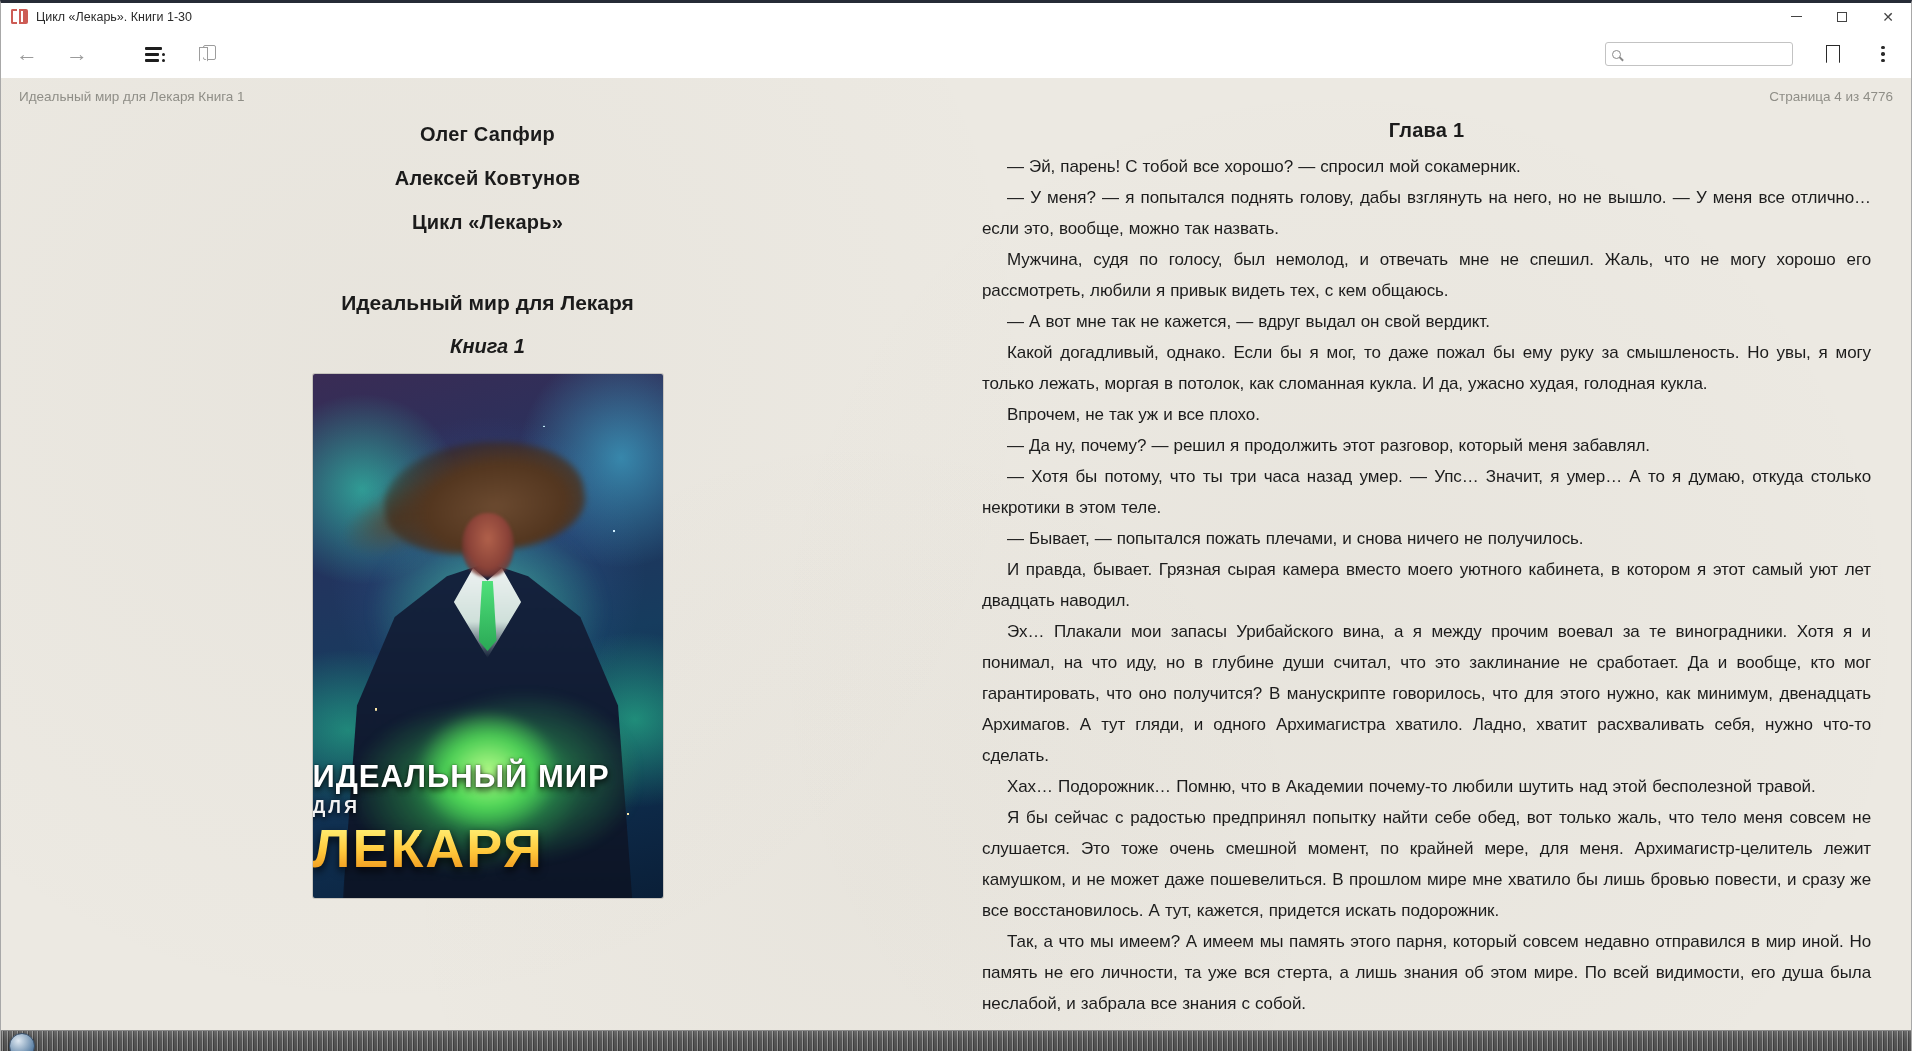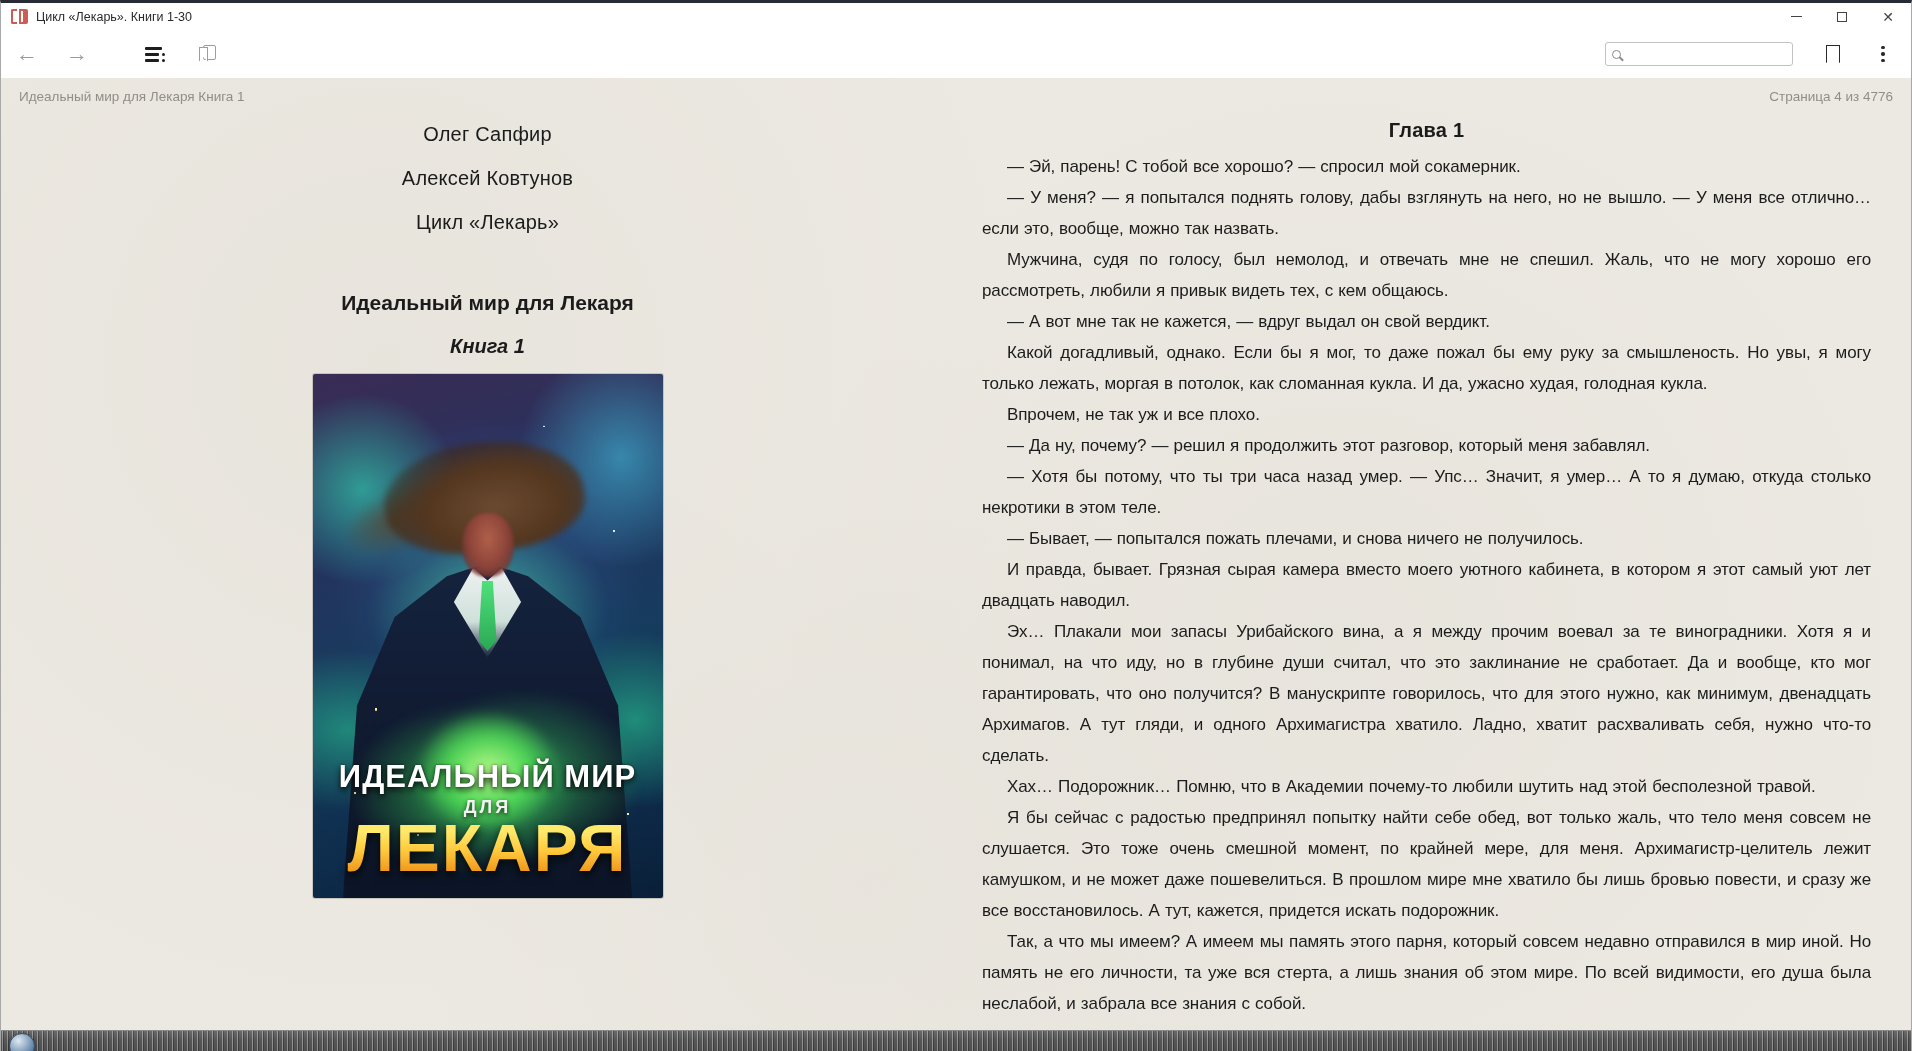--- a/index.html
+++ b/index.html
@@ -72,21 +72,21 @@
       #ece9e2;
       position:relative; overflow:hidden; padding:0 18px; }
   .page-header { display:flex; justify-content:space-between; padding-top:11px; height:32px; }
   .ph-text { font-size:13.5px; color:#8f8e87; }
 
   .pages { display:flex; height:calc(100% - 32px); }
   .page { width:50%; }
 
   
   .page-left { display:flex; flex-direction:column; align-items:center; padding-top:13px; }
-  .author-line { font-size:20px; font-weight:normal; color:#1b1b1b; line-height:22px; margin-bottom:22px;
+  .author-line { font-size:20px; font-weight:bold; color:#1b1b1b; line-height:22px; margin-bottom:22px;
       letter-spacing:0.2px; }
   .book-title { font-size:21px; font-weight:bold; color:#1b1b1b; margin-top:36px; margin-bottom:20px; }
   .book-number { font-size:20px; font-weight:bold; font-style:italic; color:#1b1b1b; }
 
   
   .cover { width:350px; height:524px; margin-top:16px; position:relative; overflow:hidden;
       border-radius:2px; box-shadow:0 0 0 1px rgba(0,0,0,0.15);
       background:
         radial-gradient(ellipse 40% 26% at 14% 22%, rgba(52,226,186,0.60), transparent 70%),
         radial-gradient(ellipse 42% 30% at 88% 16%, rgba(70,205,235,0.55), transparent 70%),
@@ -123,26 +123,26 @@
         radial-gradient(ellipse 55% 55% at 62% 52%, rgba(60,220,100,0.6), transparent 72%);
       filter:blur(4px); }
   .cv-sparks { position:absolute; inset:0;
       background:
         radial-gradient(circle 2px at 18% 64%, #ffe9a8 60%, transparent 70%),
         radial-gradient(circle 2px at 12% 80%, #ffd27a 60%, transparent 70%),
         radial-gradient(circle 1.5px at 30% 88%, #ffefc0 60%, transparent 70%),
         radial-gradient(circle 2px at 86% 30%, #cfeefe 60%, transparent 70%),
         radial-gradient(circle 1.5px at 66% 10%, #bfeaf6 60%, transparent 70%),
         radial-gradient(circle 2px at 90% 84%, #ffe9a8 60%, transparent 70%); }
-  .cv-text { position:absolute; left:0; right:0; bottom:22px; text-align:center; }
+  .cv-text { position:absolute; left:0; right:0; bottom:22px; text-align:left; }
   .cv-line1 { font-size:31px; font-weight:bold; color:#ffffff; letter-spacing:1px; line-height:34px;
       text-shadow:0 3px 6px rgba(0,0,0,0.85), 0 0 2px rgba(0,0,0,0.6); }
   .cv-line2 { font-size:18px; font-weight:bold; color:#f2f2f2; letter-spacing:3px; line-height:26px;
       text-shadow:0 2px 5px rgba(0,0,0,0.85); }
-  .cv-line3 { font-size:66px; font-weight:bold; letter-spacing:2px; line-height:56px;
+  .cv-line3 { font-size:54px; font-weight:bold; letter-spacing:2px; line-height:56px;
       background:linear-gradient(180deg,#ffe96a 20%, #ffc93c 55%, #f09a1f 90%);
       -webkit-background-clip:text; background-clip:text; color:transparent;
       filter:drop-shadow(0 4px 4px rgba(0,0,0,0.8)); }
 
   
   .page-right { padding:9px 22px 0 26px; }
   .chapter-title { font-size:20px; font-weight:bold; color:#1b1b1b; text-align:center; margin-bottom:9px;
       letter-spacing:0.2px; }
   .para { font-size:17px; line-height:31px; color:#1c1c1c; text-align:justify; text-indent:25px;
       letter-spacing:-0.1px; word-spacing:0.5px; }

